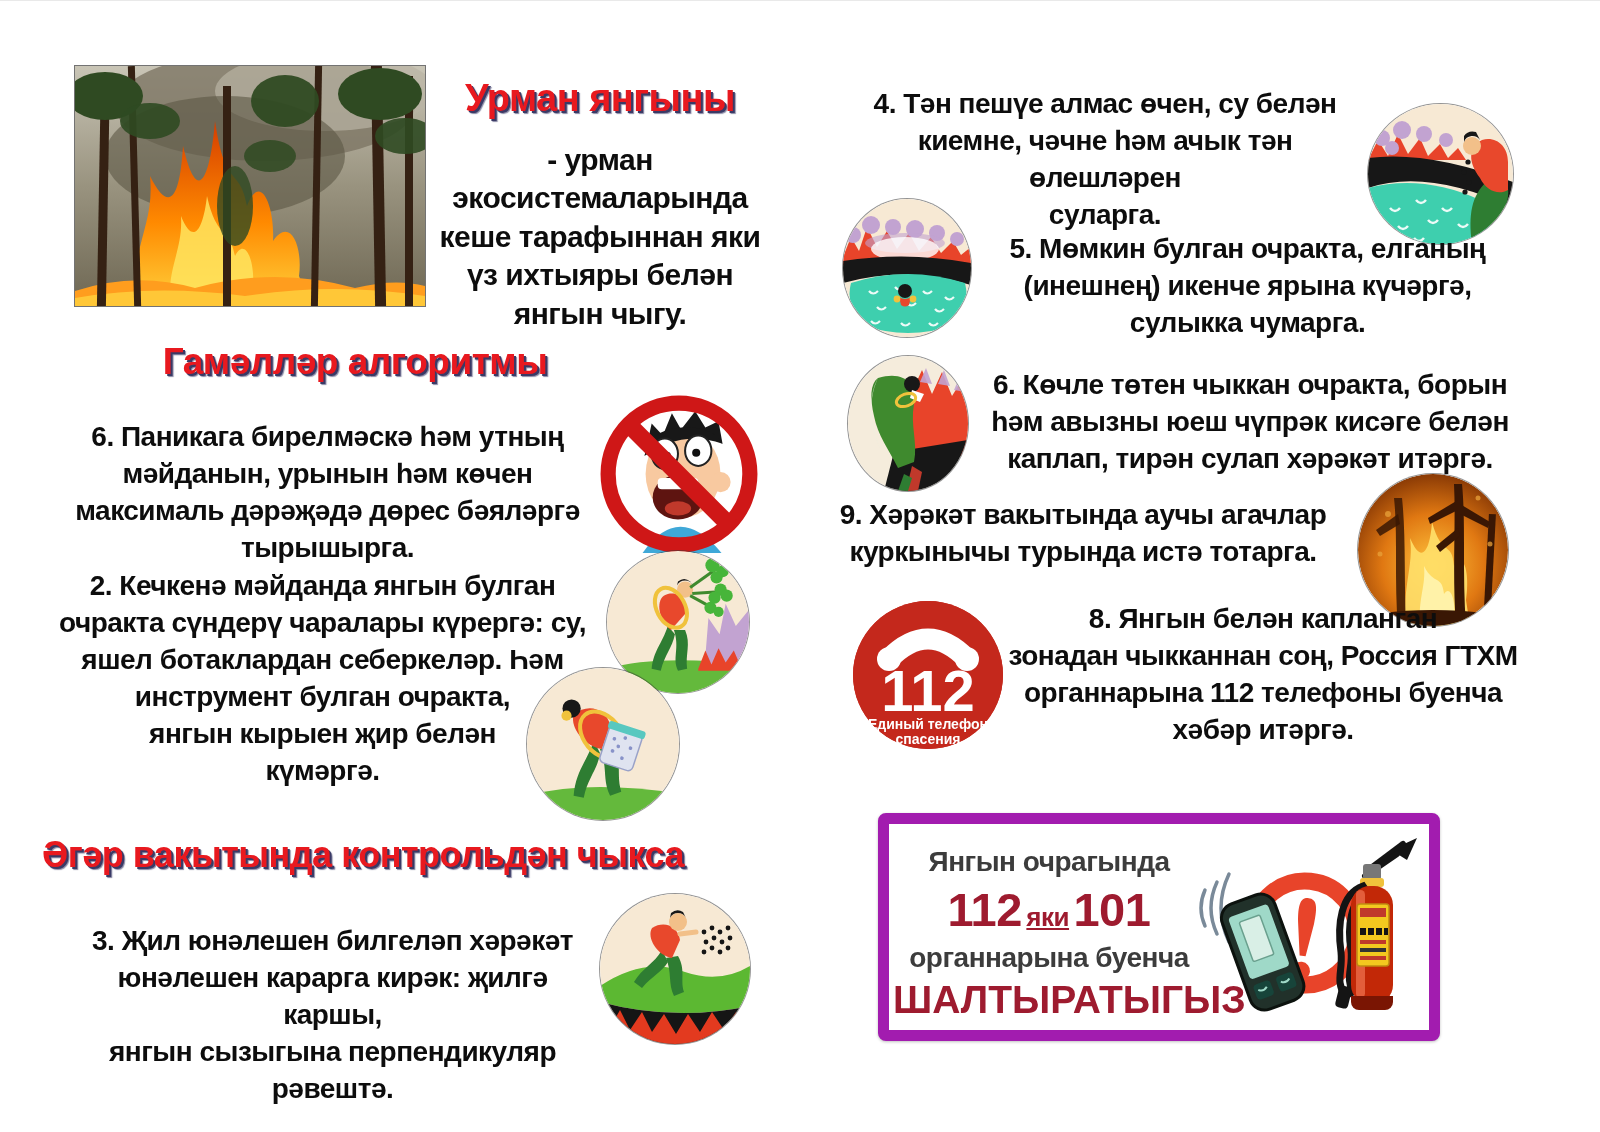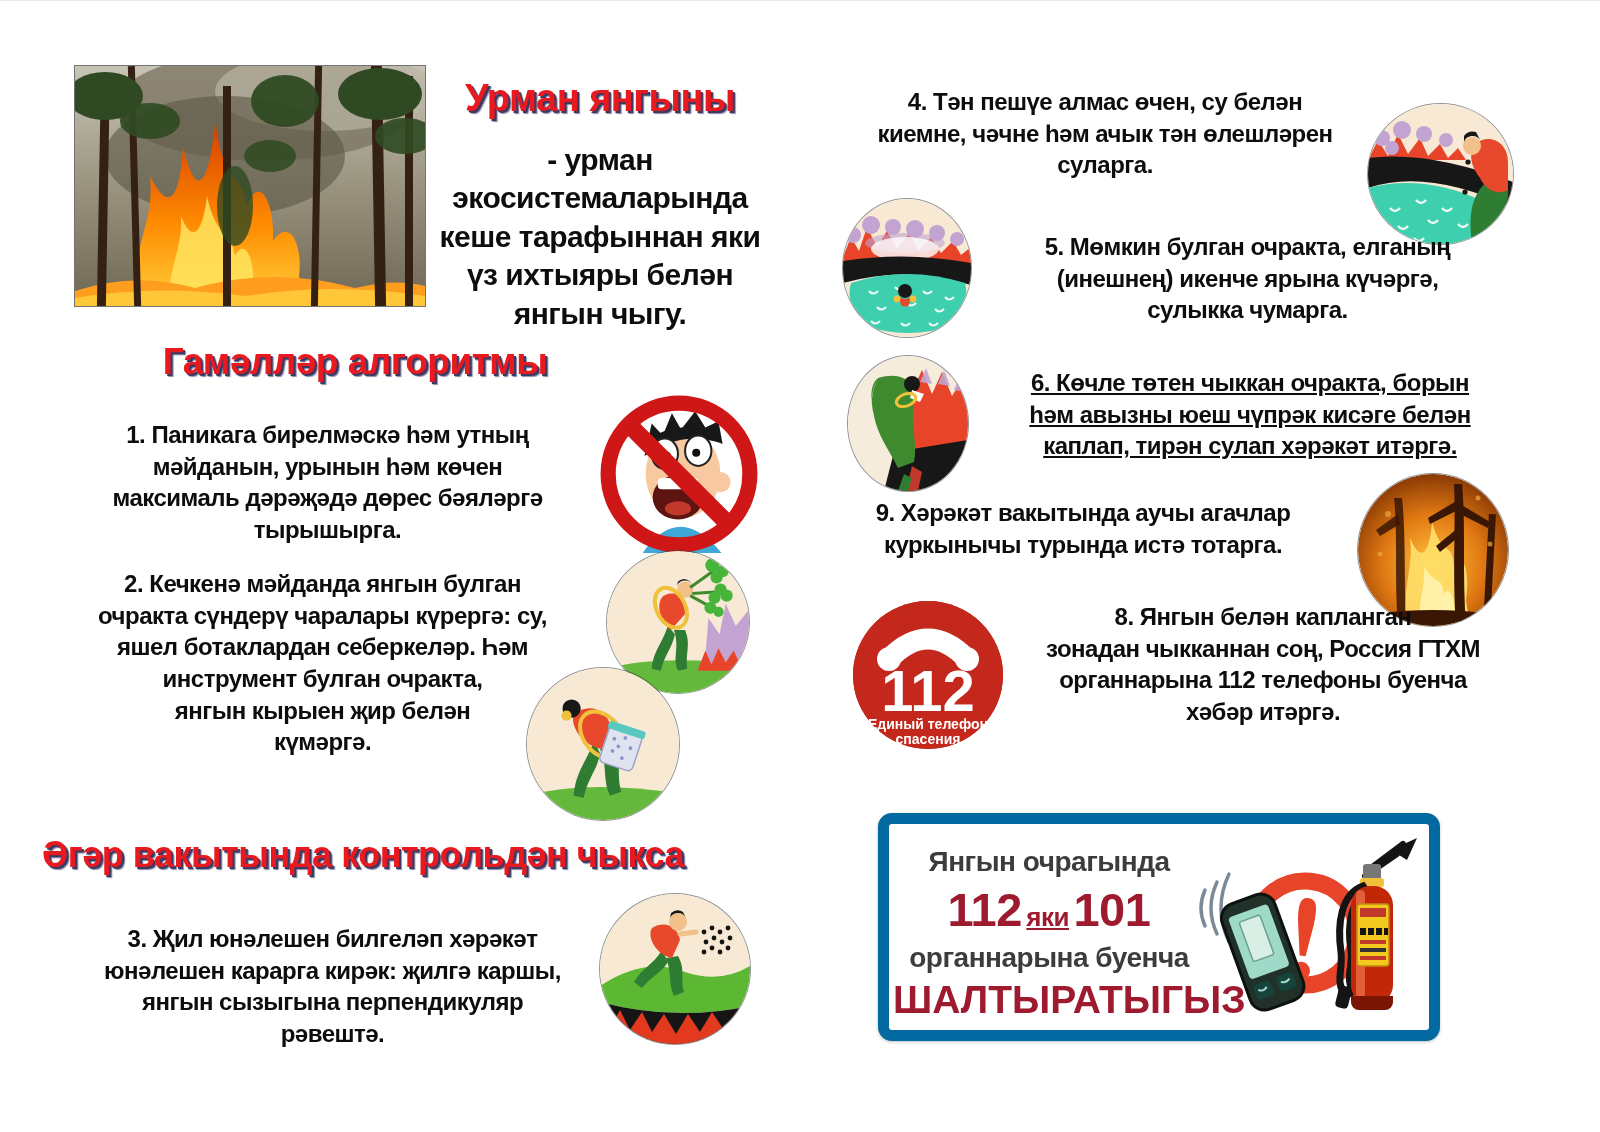--- a/index.html
+++ b/index.html
@@ -3,38 +3,38 @@
 <meta charset="utf-8">
 <style>
   html,body{margin:0;padding:0;background:#e9e9e9;}
   .page{
     position:relative;width:1600px;height:1132px;background:#ffffff;
     font-family:"Liberation Sans","DejaVu Sans",sans-serif;
     overflow:hidden;margin:1px auto;
   }
   .abs{position:absolute;}
   .body-text{
-    color:#0d0d0d;font-weight:bold;font-size:24px;line-height:1.32;
+    color:#0d0d0d;font-weight:bold;font-size:28px;line-height:1.32;
     letter-spacing:-0.5px;text-align:center;white-space:pre-line;
   }
   .red-head{
     color:#e8191f;font-weight:bold;text-align:center;letter-spacing:-0.5px;
     text-shadow:2px 2px 0 #3a3a66,3px 3px 1px rgba(40,40,90,.55);
     white-space:nowrap;
   }
   .circle-illo{border-radius:50%;overflow:hidden;box-shadow:0 0 0 1px rgba(60,60,60,.55);}
   .circle-illo svg{display:block;width:100%;height:100%;}
   .photo-frame{box-shadow:0 0 0 1px rgba(80,80,80,.8);}
   .photo-frame svg{display:block;width:100%;height:100%;}
   
   .badge112{border-radius:50%;background:#c4281c;}
   .badge112 svg{display:block;width:100%;height:100%;}
   
   .callbox{
-    border:11px solid #0369a1;border-radius:14px;background:#ffffff;
+    border:11px solid #a21caf;border-radius:8px;background:#ffffff;
     box-shadow:0 1px 3px rgba(0,0,0,.25);
   }
   .cb-line1,.cb-line2{color:#3c3c3c;font-weight:bold;font-size:28px;letter-spacing:-0.5px;text-align:center;white-space:nowrap;}
   .cb-burgundy{color:#9e1b2f;font-weight:bold;text-align:center;white-space:nowrap;letter-spacing:-0.5px;}
   .cb-phones{font-size:47px;}
   .cb-or{font-size:26px;text-decoration:underline;}
   .cb-call{font-size:39px;letter-spacing:0px;}
 </style>
 </head>
 <body>
@@ -86,21 +86,21 @@
   <div class="abs red-head" style="left:430px;top:76px;width:340px;font-size:38px;">Урман янгыны</div>
 
   <div class="abs red-head" style="left:95px;top:340px;width:520px;font-size:37px;">Гамәлләр алгоритмы</div>
 
   <div class="abs body-text" style="left:428px;top:140px;width:344px;font-size:30px;line-height:1.28;">-  урман
 экосистемаларында
 кеше тарафыннан яки
 үз ихтыяры белән
 янгын чыгу.</div>
 
-  <div class="abs body-text" style="left:65px;top:418px;width:525px;">1. Паникага бирелмәскә һәм утның
+  <div class="abs body-text" style="left:65px;top:418px;width:525px;">6. Паникага бирелмәскә һәм утның
 мәйданын, урынын һәм көчен
 максималь дәрәҗәдә дөрес бәяләргә
 тырышырга.</div>
 
   <div class="abs" style="left:598px;top:392px;width:162px;height:158px;">
     <svg viewBox="0 0 160 160">
       <circle cx="80" cy="80" r="77" fill="#ffffff"></circle>
       <path d="M44,158 Q80,106 122,158 Z" fill="#3fa8d8"></path>
       <ellipse cx="84" cy="80" rx="37" ry="43" fill="#f8c9a0"></ellipse>
       <circle cx="121" cy="88" r="10" fill="#f8c9a0"></circle>
@@ -308,21 +308,21 @@
       <path d="M58,135 L64,110 L74,116 L70,135 Z" fill="#c0392b"></path>
       <path d="M30,22 C56,14 70,28 66,48 C62,70 70,86 66,106 L50,112 C40,92 30,80 26,60 C22,42 22,28 30,22 Z" fill="#3f8a2e"></path>
       <path d="M30,22 C20,40 20,70 34,96 C24,76 18,48 30,22 Z" fill="#e9f3e2" opacity="0.7"></path>
       <circle cx="64" cy="28" r="8" fill="#181818"></circle>
       <path d="M64,34 l12,4 l-4,8 l-10,-4 Z" fill="#ffffff"></path>
       <ellipse cx="58" cy="44" rx="10" ry="6" fill="none" stroke="#f0c23c" stroke-width="3" transform="rotate(-20 58 44)"></ellipse>
       <path d="M50,135 L56,118 L64,122 L60,135 Z" fill="#2e7d32"></path>
     </svg>
   </div>
 
-  <div class="abs body-text" style="left:985px;top:366px;width:530px;text-decoration:underline;">6. Көчле төтен чыккан очракта, борын
+  <div class="abs body-text" style="left:985px;top:366px;width:530px;">6. Көчле төтен чыккан очракта, борын
 һәм авызны юеш чүпрәк кисәге белән
 каплап, тирән сулап хәрәкәт итәргә.</div>
 
   <div class="abs body-text" style="left:828px;top:496px;width:510px;">9. Хәрәкәт вакытында аучы агачлар
 куркынычы турында истә тотарга.</div>
 
   <div class="abs circle-illo" style="left:1358px;top:473px;width:150px;height:152px;">
     <svg viewBox="0 0 150 152">
       <defs>
         <radialGradient id="fire7" cx="0.5" cy="0.6" r="0.75">

